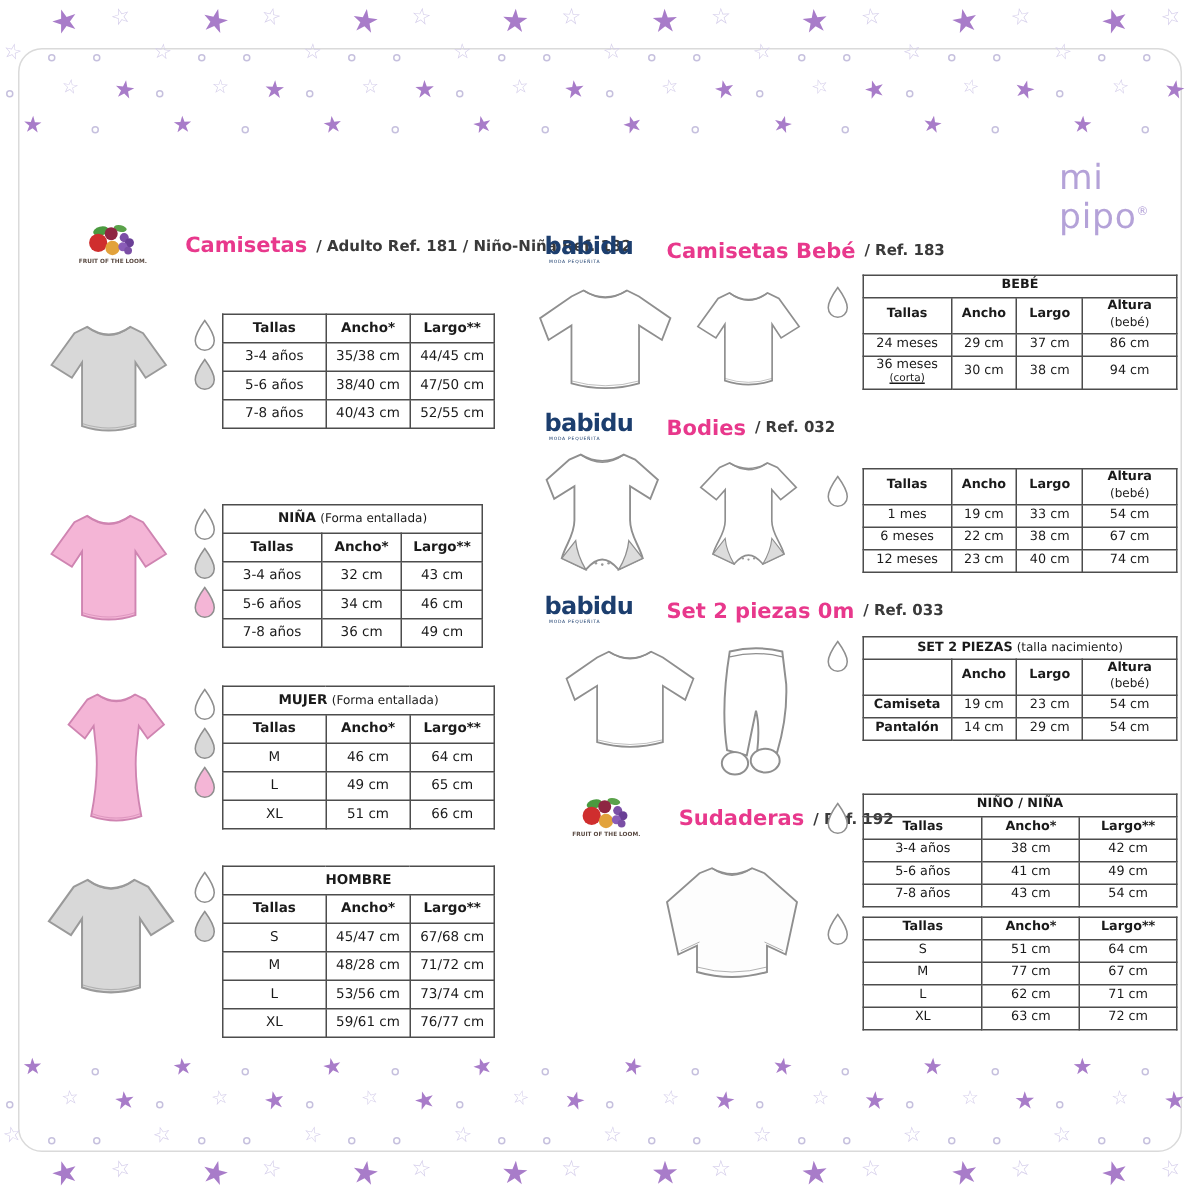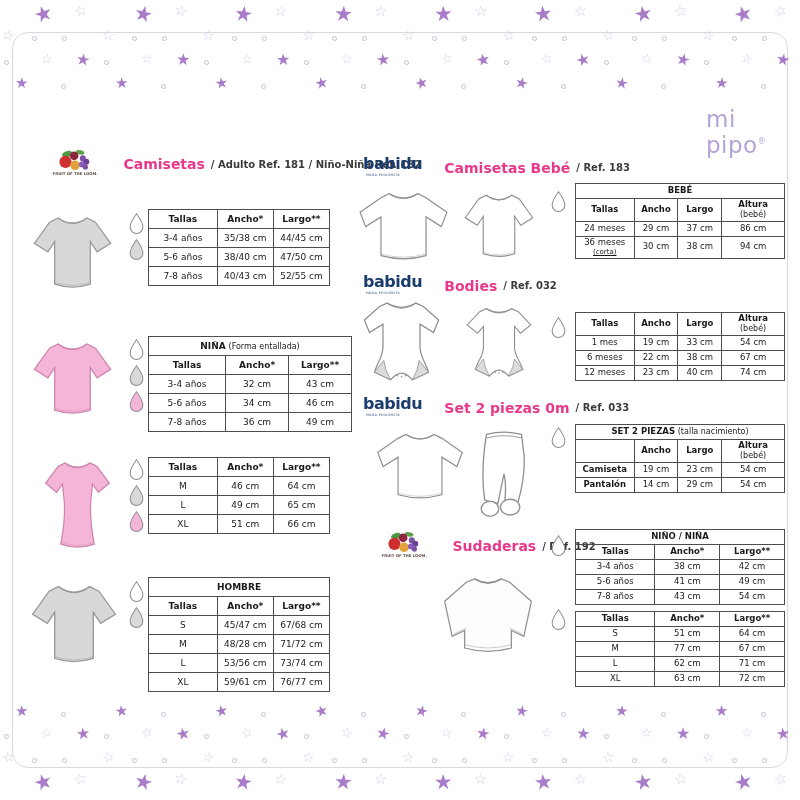--- a/index.html
+++ b/index.html
@@ -429,21 +429,21 @@
             <td>47/50 cm</td>
           </tr>
           <tr>
             <td>7-8 años</td>
             <td>40/43 cm</td>
             <td>52/55 cm</td>
           </tr>
         </tbody>
       </table>
     </div>
-  <div class="tblc tl" style="left:148px;top:336px;width:204px;">
+  <div class="tblc tl" style="left:148px;top:336px;width:174px;">
       <table>
         <colgroup>
           <col style="width: 38%;">
           <col style="width: 31%;">
           <col style="width: 31%;">
         </colgroup>
         <tbody>
           <tr>
             <td colspan="3" class="ttl"><b>NIÑA</b> <span class="sub">(Forma entallada)</span></td>
           </tr>
@@ -471,20 +471,23 @@
       </table>
     </div>
   <div class="tblc tl" style="left:148px;top:457px;width:182px;">
       <table>
         <colgroup>
           <col style="width: 38%;">
           <col style="width: 31%;">
           <col style="width: 31%;">
         </colgroup>
         <tbody>
+          <tr>
+            <td colspan="3" class="ttl"><b>MUJER</b> <span class="sub">(Forma entallada)</span></td>
+          </tr>
           <tr>
             <td><b>Tallas</b></td>
             <td><b>Ancho*</b></td>
             <td><b>Largo**</b></td>
           </tr>
           <tr>
             <td>M</td>
             <td>46 cm</td>
             <td>64 cm</td>
           </tr>

